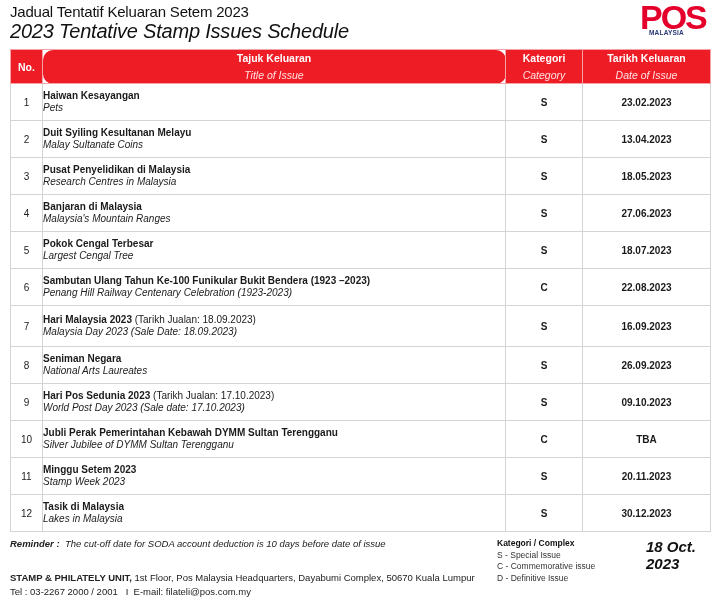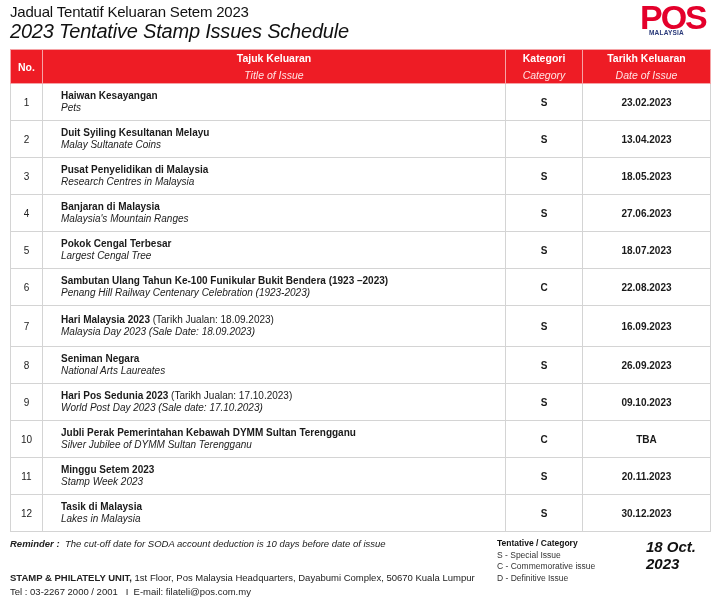--- a/index.html
+++ b/index.html
@@ -12,27 +12,27 @@
   .logo { position: absolute; left: 640px; top: 4px; width: 66px; height: 32px; }
   .logo-word { position: absolute; left: 0; top: 0; font-size: 34px; font-weight: bold; color: #e4002b; letter-spacing: -2px; line-height: 26px; font-family: "Liberation Sans", sans-serif; }
   .logo-sub { position: absolute; left: 9px; top: 25px; font-size: 6.5px; font-weight: bold; color: #2a3a7a; letter-spacing: 0.2px; }
 
   table.schedule { position: absolute; left: 10px; top: 49px; width: 700px; border-collapse: collapse; table-layout: fixed; }
   table.schedule th, table.schedule td { border: 1px solid #d4d4d4; }
   table.schedule thead th { background: #ee1c25; color: #ffffff; height: 34px; font-size: 10.5px; text-align: center; vertical-align: middle; border-color: #f5a3a6; }
   .th-top { display: block; font-weight: bold; line-height: 13px; }
   .th-bot { display: block; font-style: italic; font-weight: normal; line-height: 13px; margin-top: 4px; color: #ffe3e3; }
   th.col-no { width: 32px; font-weight: bold; }
-  th.col-title { width: 463px; }
+  th.col-title { width: 463px; border-radius: 10px; }
   th.col-cat { width: 77px; }
   th.col-date { width: 128px; }
 
   table.schedule tbody td { height: 37px; font-size: 10px; vertical-align: middle; }
   td.c-no { text-align: center; font-size: 11px; color: #222; }
-  td.c-title { padding-left: 18px; }
+  td.c-title { padding-left: 0; }
   .t-ms { display: block; font-weight: bold; line-height: 12px; }
   .t-ms .t-note { font-weight: normal; }
   .t-en { display: block; font-style: italic; line-height: 12px; color: #222; }
   td.c-cat { text-align: center; font-weight: bold; font-size: 10.5px; }
   td.c-date { text-align: center; font-weight: bold; font-size: 10.5px; }
 
   .notes { position: absolute; left: 10px; top: 537px; font-size: 9.5px; line-height: 13px; color: #222; }
   .notes b { font-weight: bold; }
   .notes .it { font-style: italic; }
   .contact { position: absolute; left: 10px; top: 571px; font-size: 9.5px; line-height: 14px; color: #222; }
@@ -185,19 +185,19 @@
 <div class="notes">
   <div><b class="it">Reminder :</b>&nbsp; <span class="it">The cut-off date for SODA account deduction is 10 days before date of issue</span></div>
 </div>
 
 <div class="contact">
   <div><b>STAMP &amp; PHILATELY UNIT,</b> <span>1st Floor, Pos Malaysia Headquarters, Dayabumi Complex, 50670 Kuala Lumpur</span></div>
   <div style="white-space:pre">Tel : 03-2267 2000 / 2001   I  E-mail: filateli@pos.com.my</div>
 </div>
 
 <div class="legend">
-  <div class="lg-title">Tentative / Category</div>
+  <div class="lg-title">Kategori / Complex</div>
   <div>S - Special Issue</div>
   <div>C - Commemorative issue</div>
   <div>D - Definitive Issue</div>
 </div>
 
 <div class="issued-date">18 Oct. 2023</div>
 
 </body></html>

